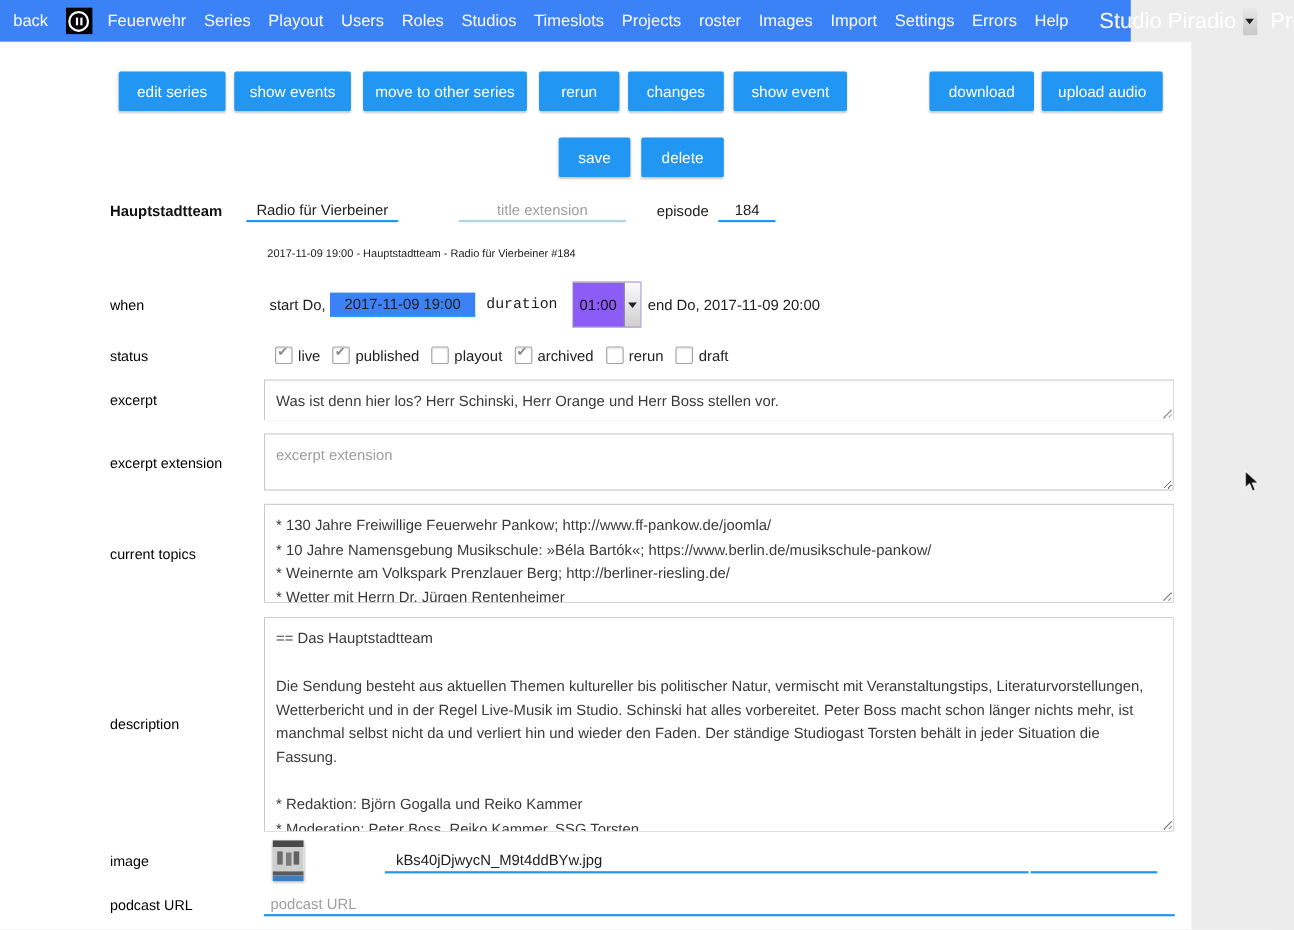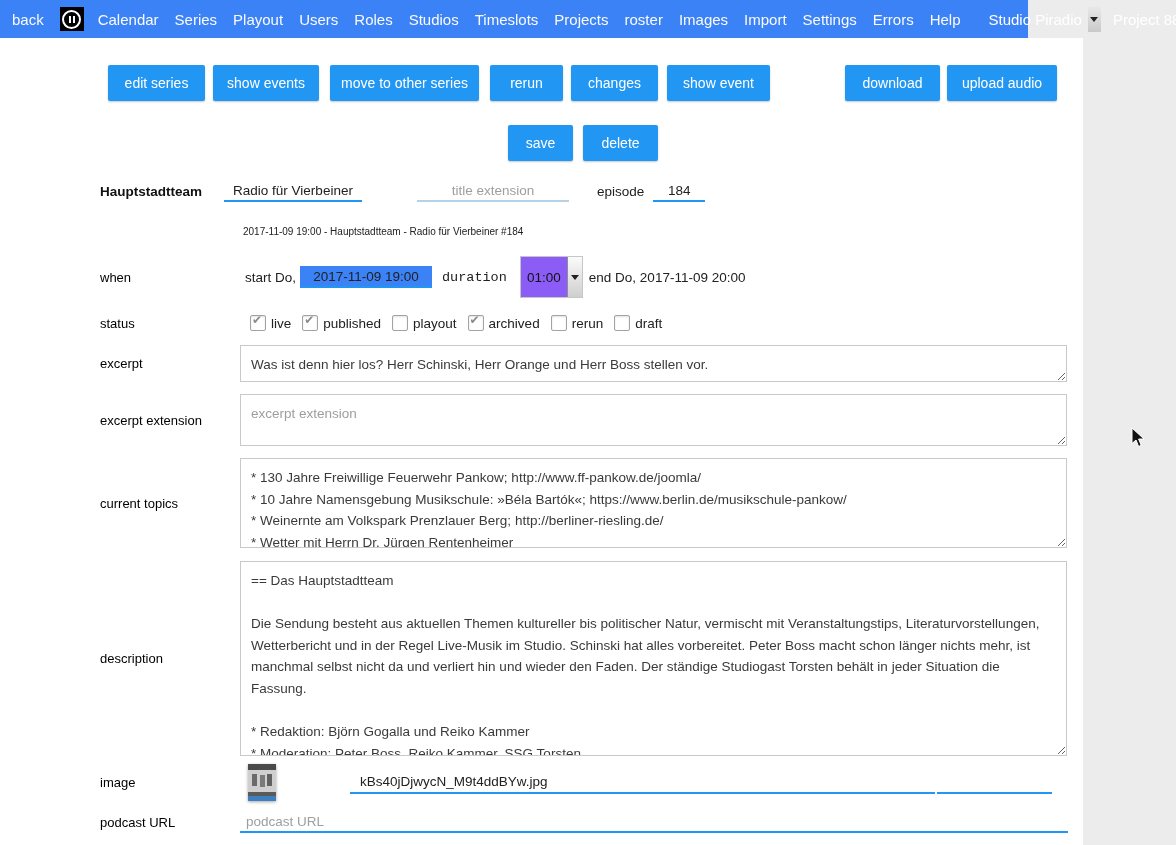--- a/index.html
+++ b/index.html
@@ -8,21 +8,21 @@
   .navbar { height:38px; background:#3b82f6; display:flex; align-items:center;
             padding:0 10px 0 12px; box-sizing:border-box; width:1028px; }
   .nav-item { color:#fafafa; font-size:15px; margin-right:16px; white-space:nowrap; cursor:pointer; }
   .logo { width:24px; height:24px; background:#000; margin-right:14px; display:flex;
           align-items:center; justify-content:center; flex:0 0 auto; }
   .logo .ring { width:15px; height:15px; border:2px solid #fff; border-radius:50%;
                 display:flex; align-items:center; justify-content:center; gap:2px; }
   .logo .bar { width:2px; height:7px; background:#fff; }
   .nav-divider { width:1px; height:38px; background:#6e6e6e; margin-right:12px; }
   .nav-select { display:flex; align-items:center; margin-right:12px; cursor:pointer; }
-  .nav-select .txt { color:#fff; font-size:15px; white-space:nowrap; }
+  .nav-select .txt { color:#fff; font-size:20px; white-space:nowrap; }
   .sel-arrow { width:13px; height:25px; background:linear-gradient(#e8e8e8,#c9c9c9);
                display:flex; align-items:center; justify-content:center; margin-left:6px; }
   .sel-arrow .tri { width:0; height:0; border-left:4px solid transparent;
                     border-right:4px solid transparent; border-top:5px solid #222; }
   
   .page { width:1083px; min-height:807px; background:#fff; position:relative; }
   
   .btn { background:#2196f3; color:#fff; border:none; border-radius:2px; height:36px;
          font-size:14px; font-family:inherit; box-shadow:0 1px 2px rgba(0,0,0,.22);
          cursor:pointer; box-sizing:border-box; }
@@ -73,21 +73,21 @@
 <body>
 
 <div class="navbar">
   <span class="nav-item">back</span>
   <span class="logo">
       <span class="ring">
         <span class="bar"></span>
         <span class="bar"></span>
       </span>
     </span>
-  <span class="nav-item">Calendar</span>
+  <span class="nav-item">Feuerwehr</span>
   <span class="nav-item">Series</span>
   <span class="nav-item">Playout</span>
   <span class="nav-item">Users</span>
   <span class="nav-item">Roles</span>
   <span class="nav-item">Studios</span>
   <span class="nav-item">Timeslots</span>
   <span class="nav-item">Projects</span>
   <span class="nav-item">roster</span>
   <span class="nav-item">Images</span>
   <span class="nav-item">Import</span>

